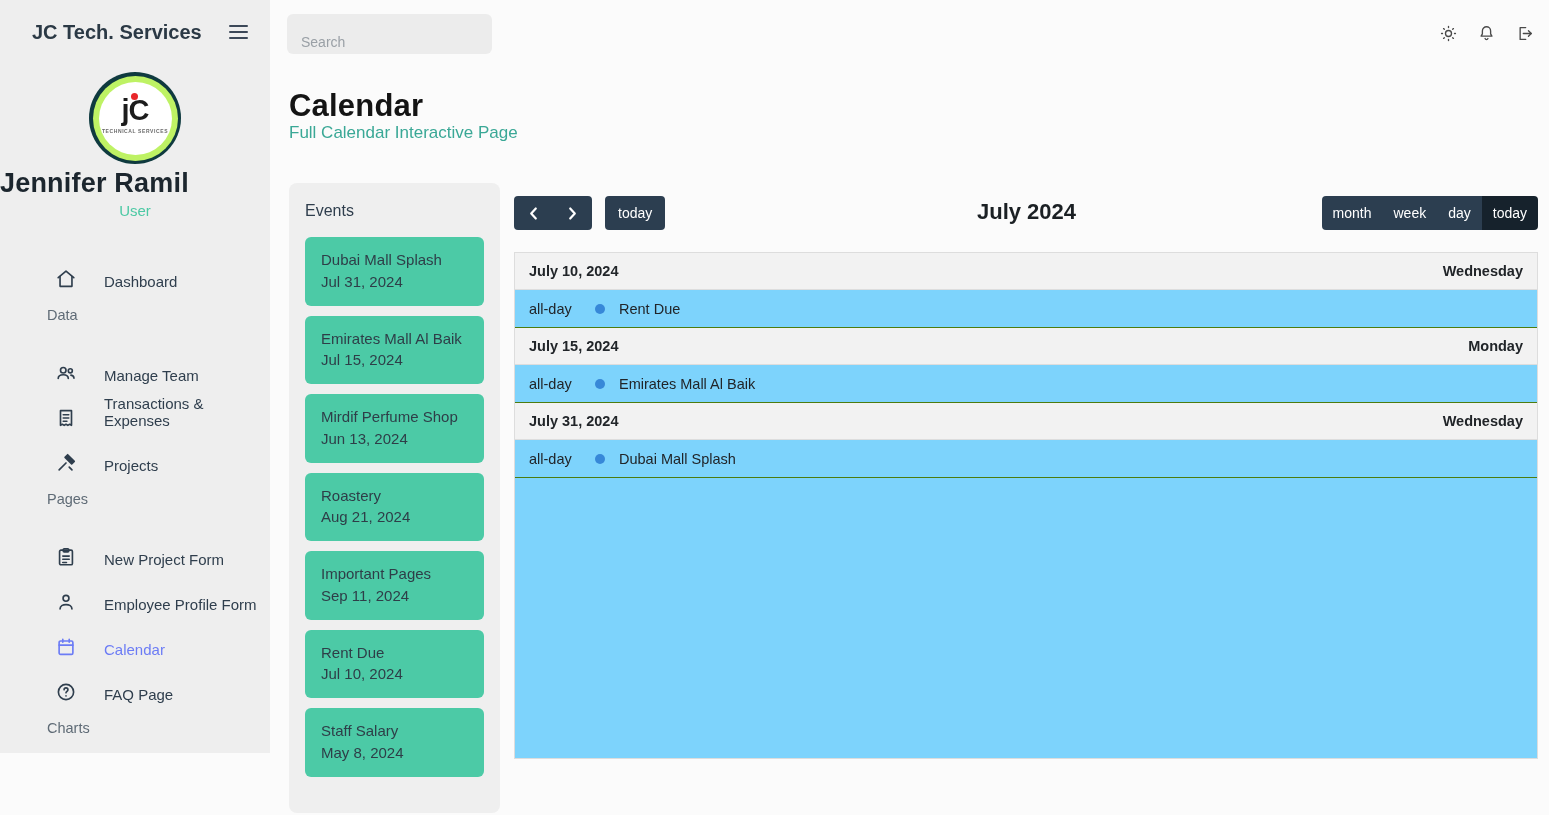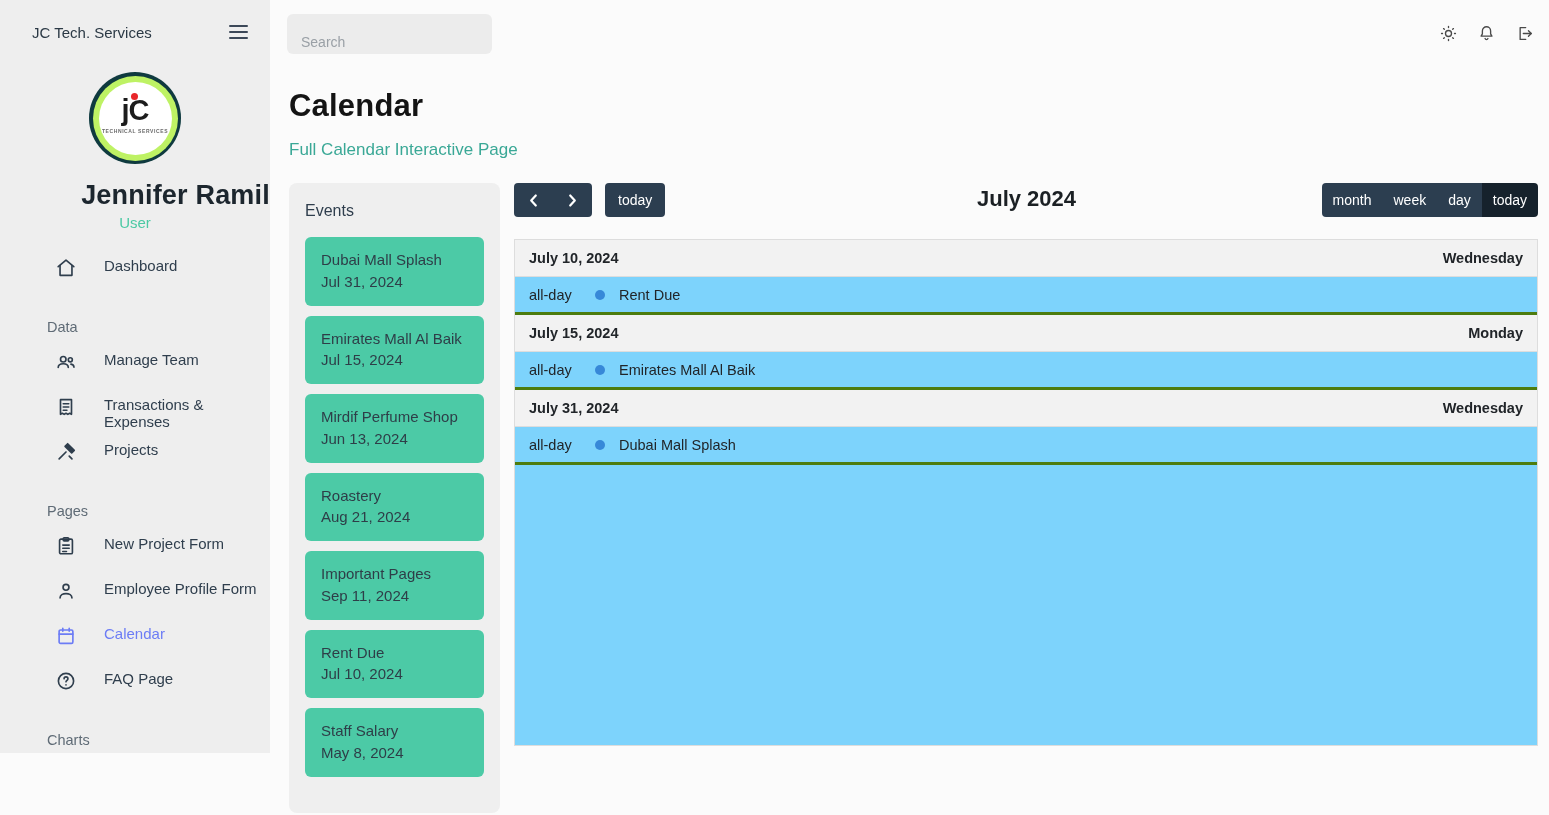--- a/index.html
+++ b/index.html
@@ -7,75 +7,75 @@
     --button_navy:#2c3e50; --button_navy_active:#16222c; --event_dot_blue:#3788d8;
     --subtitle_teal:#3aa896; --logo_red:#e8262a;
   }
   *{box-sizing:border-box;margin:0;padding:0;}
   html,body{width:1549px;height:815px;overflow:hidden;}
   body{position:relative;background:#fbfbfb;font-family:"Liberation Sans",sans-serif;color:#212529;}
 
   
   .sidebar{position:absolute;left:0;top:0;width:270px;height:753px;background:#eeeeee;}
   .sb-head{display:flex;justify-content:space-between;align-items:center;padding:18px 20px 0 32px;}
-  .brand{font-size:15px;color:#2b3945;font-weight:400;}
+  .brand{font-size:20px;color:#2b3945;font-weight:700;}
   .hamburger{display:inline-block;cursor:pointer;padding:3px 2px;}
   .hamburger i{display:block;width:19px;height:2px;background:#3c4858;margin:4px 0;border-radius:1px;}
   .logo-outer{width:92px;height:92px;border-radius:50%;background:#0f3a3f;margin:26px auto 0;display:flex;align-items:center;justify-content:center;}
   .logo-mid{width:85px;height:85px;border-radius:50%;background:#bef264;display:flex;align-items:center;justify-content:center;}
   .logo-inner{width:73px;height:73px;border-radius:50%;background:#fff;position:relative;text-align:center;overflow:hidden;}
   .logo-dot{position:absolute;top:11px;left:32px;width:7px;height:7px;border-radius:50%;background:var(--logo_red);}
   .logo-jc{display:block;margin-top:14px;font-size:29px;font-weight:bold;color:#1c1c1c;letter-spacing:-1px;line-height:1;}
   .logo-sub{display:block;margin-top:3px;font-size:5px;letter-spacing:.6px;color:#6a6a6a;font-weight:bold;}
-  .uname{text-align:right;font-size:27px;font-weight:bold;color:#1c262e;margin-top:16px;letter-spacing:.2px;}
+  .uname{text-align:left;font-size:27px;font-weight:bold;color:#1c262e;margin-top:4px;letter-spacing:.2px;}
   .urole{text-align:center;font-size:15px;color:var(--accent_teal);margin-top:3px;}
   nav{margin-top:26px;}
-  .nav-item{display:flex;align-items:flex-start;height:45px;padding-left:55px;cursor:pointer;color:#2f3e4d;}
+  .nav-item{display:flex;align-items:flex-end;height:45px;padding-left:55px;cursor:pointer;color:#2f3e4d;}
   .nav-item .nav-ico{width:22px;height:22px;flex:0 0 22px;color:#2f3e4d;}
   .nav-item .nav-ico svg{width:22px;height:22px;display:block;}
   .nav-label{margin-left:27px;font-size:15px;}
   .nav-item.active,.nav-item.active .nav-ico{color:var(--active_nav);}
   .nav-section{height:49px;display:flex;align-items:center;padding-left:47px;font-size:14.5px;color:#5f6b76;}
 
   
   .search{position:absolute;left:287px;top:14px;width:205px;height:40px;background:#ececec;border-radius:6px;display:flex;align-items:center;}
   .search input{flex:1;border:none;outline:none;background:transparent;padding:0 8px 0 14px;font-size:14px;font-family:inherit;color:#333;margin-top:15px;}
   .search input::placeholder{color:#9aa0a6;}
   .search .mag{width:18px;height:18px;margin-right:12px;color:#555;}
   .top-icons{position:absolute;right:15px;top:24px;display:flex;align-items:center;gap:19px;}
   .tico{width:19px;height:19px;color:#4a4a4a;cursor:pointer;}
   .tico svg{width:19px;height:19px;display:block;}
 
   
   .page-title{position:absolute;left:289px;top:88px;font-size:31px;font-weight:bold;color:#141414;letter-spacing:.2px;}
-  .page-sub{position:absolute;left:289px;top:140px;font-size:17px;color:var(--subtitle_teal);}
+  .page-sub{position:absolute;left:289px;top:123px;font-size:17px;color:var(--subtitle_teal);}
 
   
   .events-panel{position:absolute;left:289px;top:183px;width:211px;height:630px;background:#efefef;border-radius:8px;overflow:hidden;}
   .events-head{padding:19px 16px 17px;font-size:16px;color:#2f3e4d;}
   .card{margin:0 16px 10px;background:var(--event_card);border-radius:6px;padding:12px 16px 13px;color:#2e3e48;cursor:pointer;}
   .card .c-title{font-size:15px;line-height:1.45;}
   .card .c-date{font-size:15px;line-height:1.45;}
 
   
-  .cal-area{position:absolute;left:514px;top:183px;width:1025px;}
+  .cal-area{position:absolute;left:514px;top:196px;width:1025px;}
   .toolbar{position:relative;height:34px;}
   .fc-btn{background:var(--button_navy);color:#fff;border:none;height:34px;font-size:14px;font-family:inherit;cursor:pointer;padding:0 12px;}
   .nav-group{position:absolute;left:0;top:0;border-radius:4px;overflow:hidden;display:flex;}
   .nav-group .fc-btn{padding:0 14px;}
   .today-btn{position:absolute;left:91px;top:0;border-radius:4px;padding:0 13px;}
   .cal-title{text-align:center;line-height:32px;font-size:22px;font-weight:bold;color:#1b2024;}
   .views{position:absolute;right:1px;top:0;border-radius:4px;overflow:hidden;display:flex;}
   .views .fc-btn{padding:4px 11px;}
   .views .fc-active{background:var(--button_navy_active);}
   .chev{display:block;}
 
   .list-wrap{margin-top:22px;width:1024px;height:507px;background:#7dd3fc;border:1px solid #ddd;}
   .lr-head{display:flex;justify-content:space-between;align-items:center;background:#f2f2f2;padding:0 14px;height:37px;border-bottom:1px solid #ddd;font-size:14.5px;font-weight:bold;color:#212529;}
-  .lr-ev{display:flex;align-items:center;height:38px;padding:0 14px;border-bottom:3px solid #4d7c0f;font-size:14.5px;color:#212529;cursor:pointer;}
+  .lr-ev{display:flex;align-items:center;height:38px;padding:0 14px;border-bottom:1px solid #4d7c0f;font-size:14.5px;color:#212529;cursor:pointer;}
   .lr-time{width:66px;}
   .lr-dot{width:10px;height:10px;border-radius:50%;background:var(--event_dot_blue);margin-right:14px;}
 </style>
 </head>
 <body>
 
 <div class="sidebar">
   <div class="sb-head">
     <span class="brand">JC Tech. Services</span>
     <span class="hamburger">

